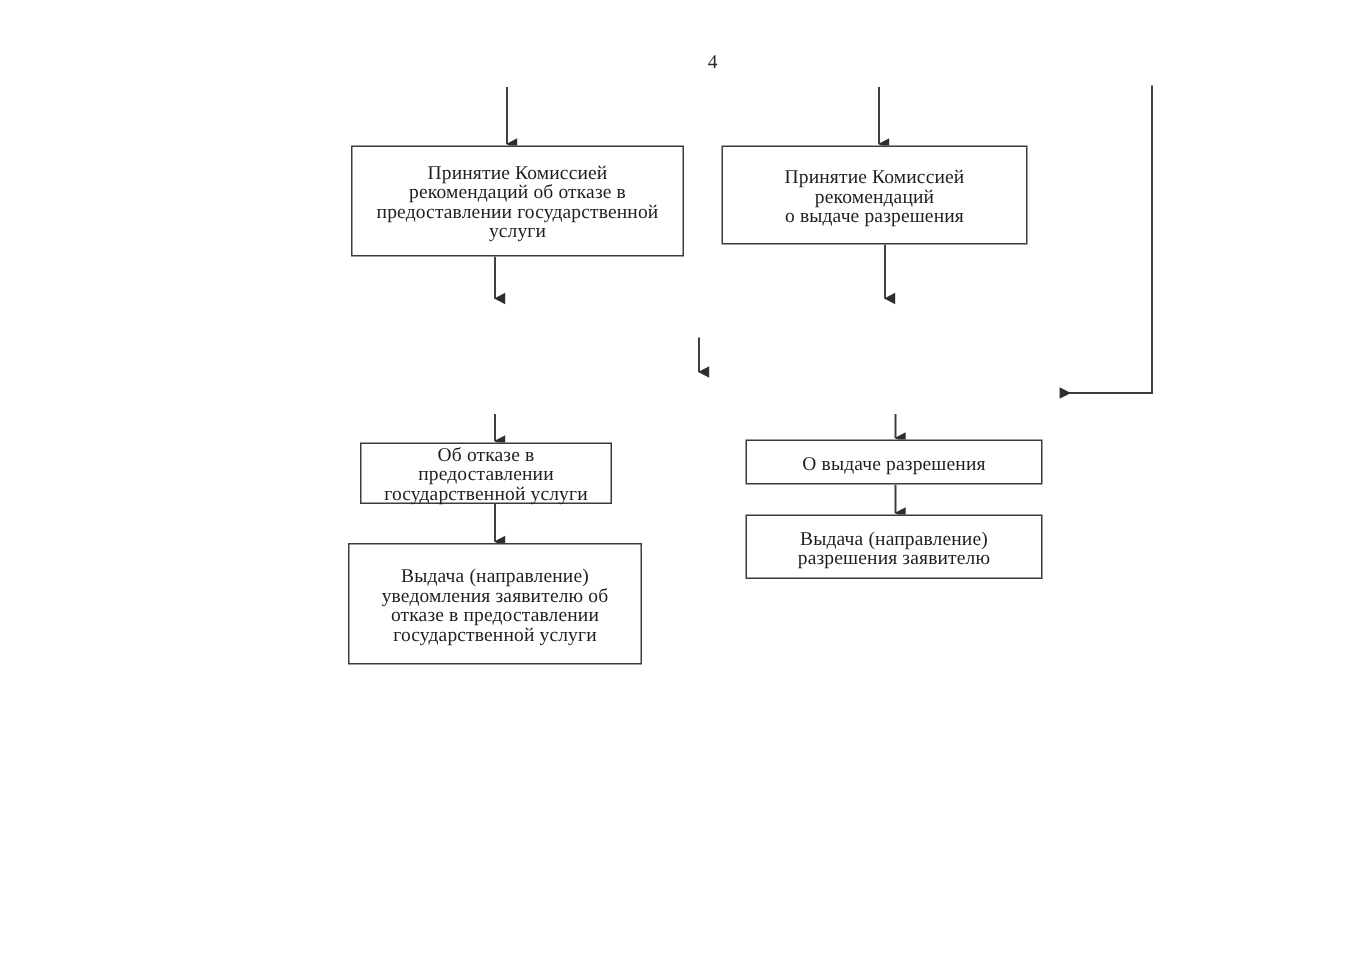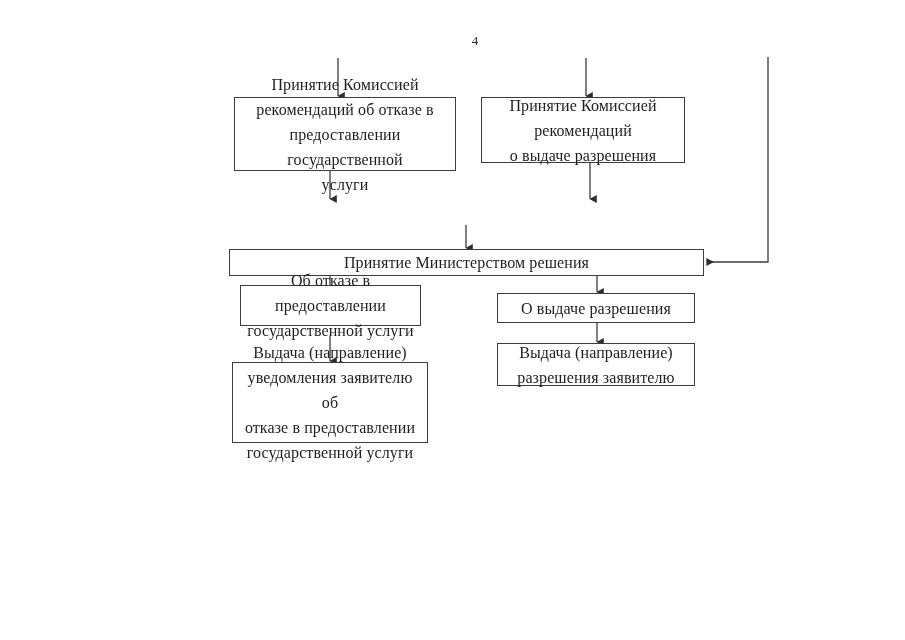--- a/index.html
+++ b/index.html
@@ -39,38 +39,38 @@
   }
   .node {
     position: absolute;
     box-sizing: border-box;
     border: 1px solid #3c3c3c;
     background: #ffffff;
     display: flex;
     align-items: center;
     justify-content: center;
     text-align: center;
-    font-size: 16px;
-    line-height: 25px;
+    font-size: 13px;
+    line-height: 13px;
     color: #1e1e1e;
     padding: 2px 6px;
     letter-spacing: 0.1px;
   }
   .node .txt {
     display: block;
     width: 100%;
     white-space: pre-line;
   }
 
   
   #node-refusal-recommendation { left: 234px; top: 97px;  width: 222px; height: 74px; }
   #node-permit-recommendation  { left: 481px; top: 97px;  width: 204px; height: 66px; }
   #node-send-protocol          { left: 225px; top: 200px; width: 478px; height: 25px; }
   #node-ministry-decision      { left: 229px; top: 249px; width: 475px; height: 27px; }
-  #node-refusal-decision       { left: 240px; top: 285px; width: 181px; height: 41px; }
+  #node-refusal-decision       { left: 240px; top: 295px; width: 168px; height: 41px; }
   #node-permit-decision        { left: 497px; top: 293px; width: 198px; height: 30px; }
   #node-refusal-notice         { left: 232px; top: 362px; width: 196px; height: 81px; }
   #node-permit-issue           { left: 497px; top: 343px; width: 198px; height: 43px; }
 </style>
 </head>
 <body>
 
 <div id="page">
 
   <div class="page-number">4</div>
@@ -116,23 +116,20 @@
 услуги</span>
   </div>
 
   <div class="node" id="node-permit-recommendation">
     <span class="txt">Принятие Комиссией
 рекомендаций
 о выдаче разрешения</span>
   </div>
 
 
-  <div class="node" id="node-ministry-decision">
-    <span class="txt">Принятие Министерством решения</span>
-  </div>
 
   <div class="node" id="node-refusal-decision">
     <span class="txt">Об отказе в предоставлении
 государственной услуги</span>
   </div>
 
   <div class="node" id="node-permit-decision">
     <span class="txt">О выдаче разрешения</span>
   </div>
 

